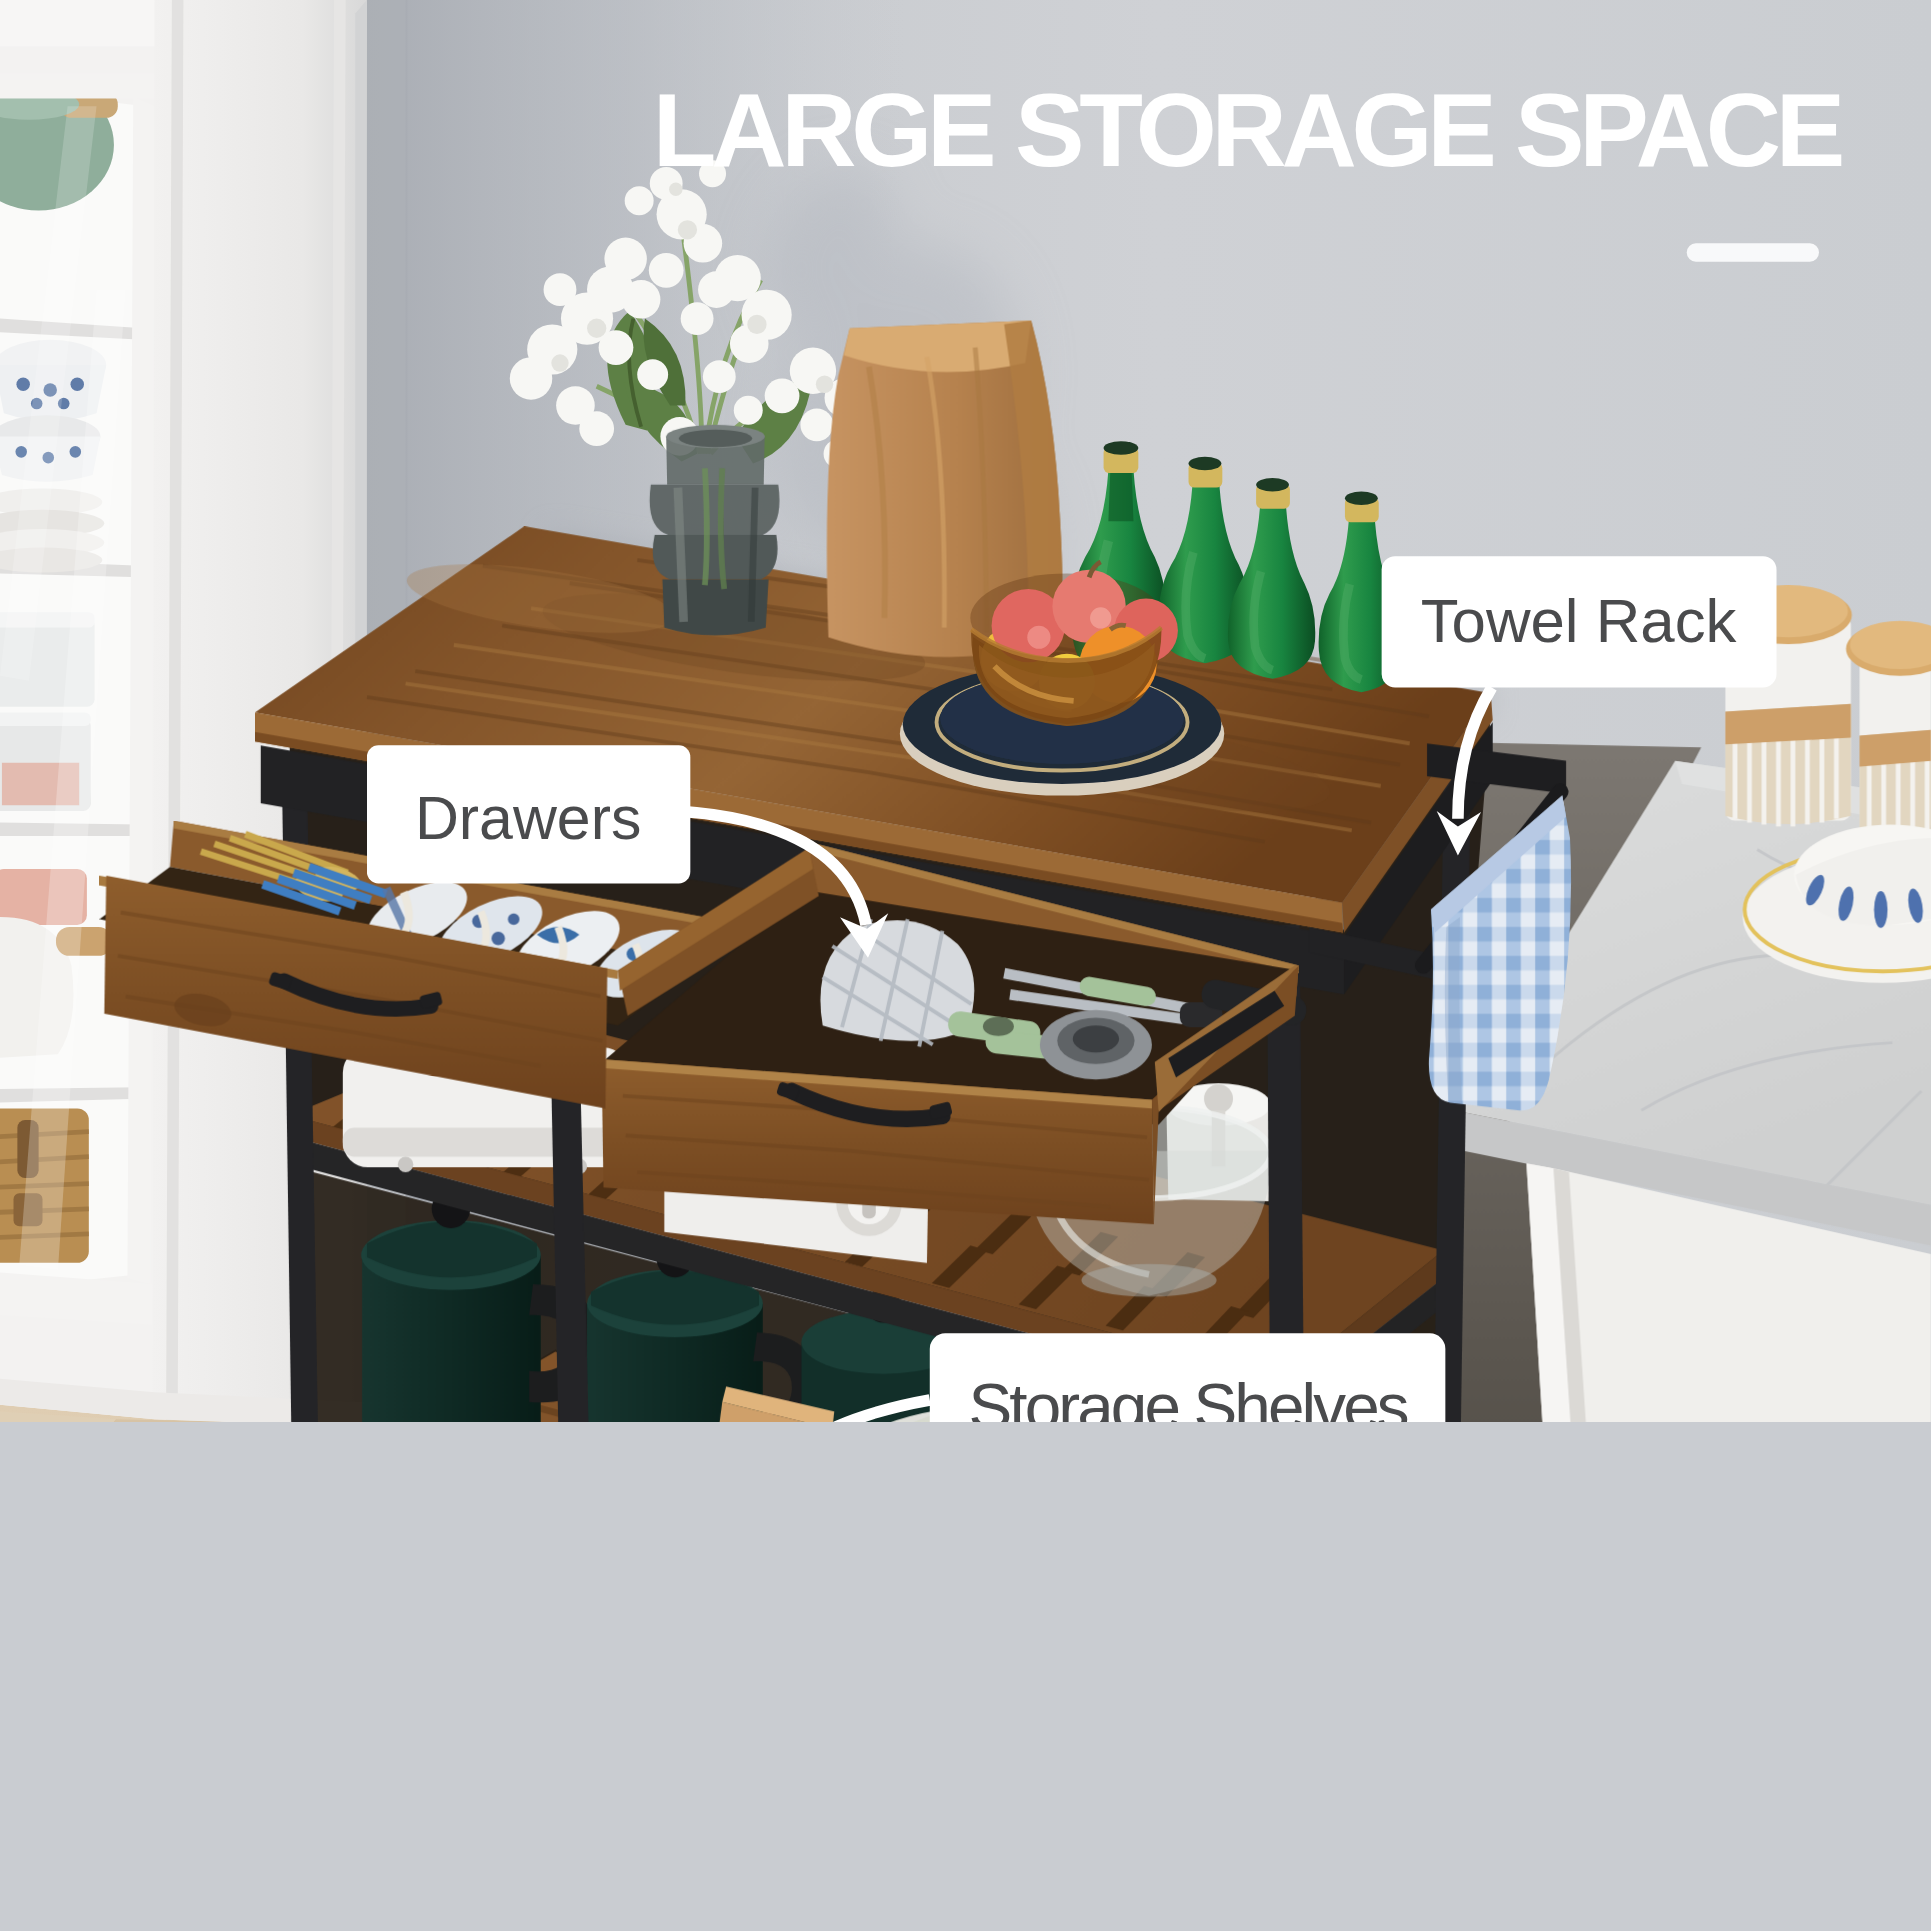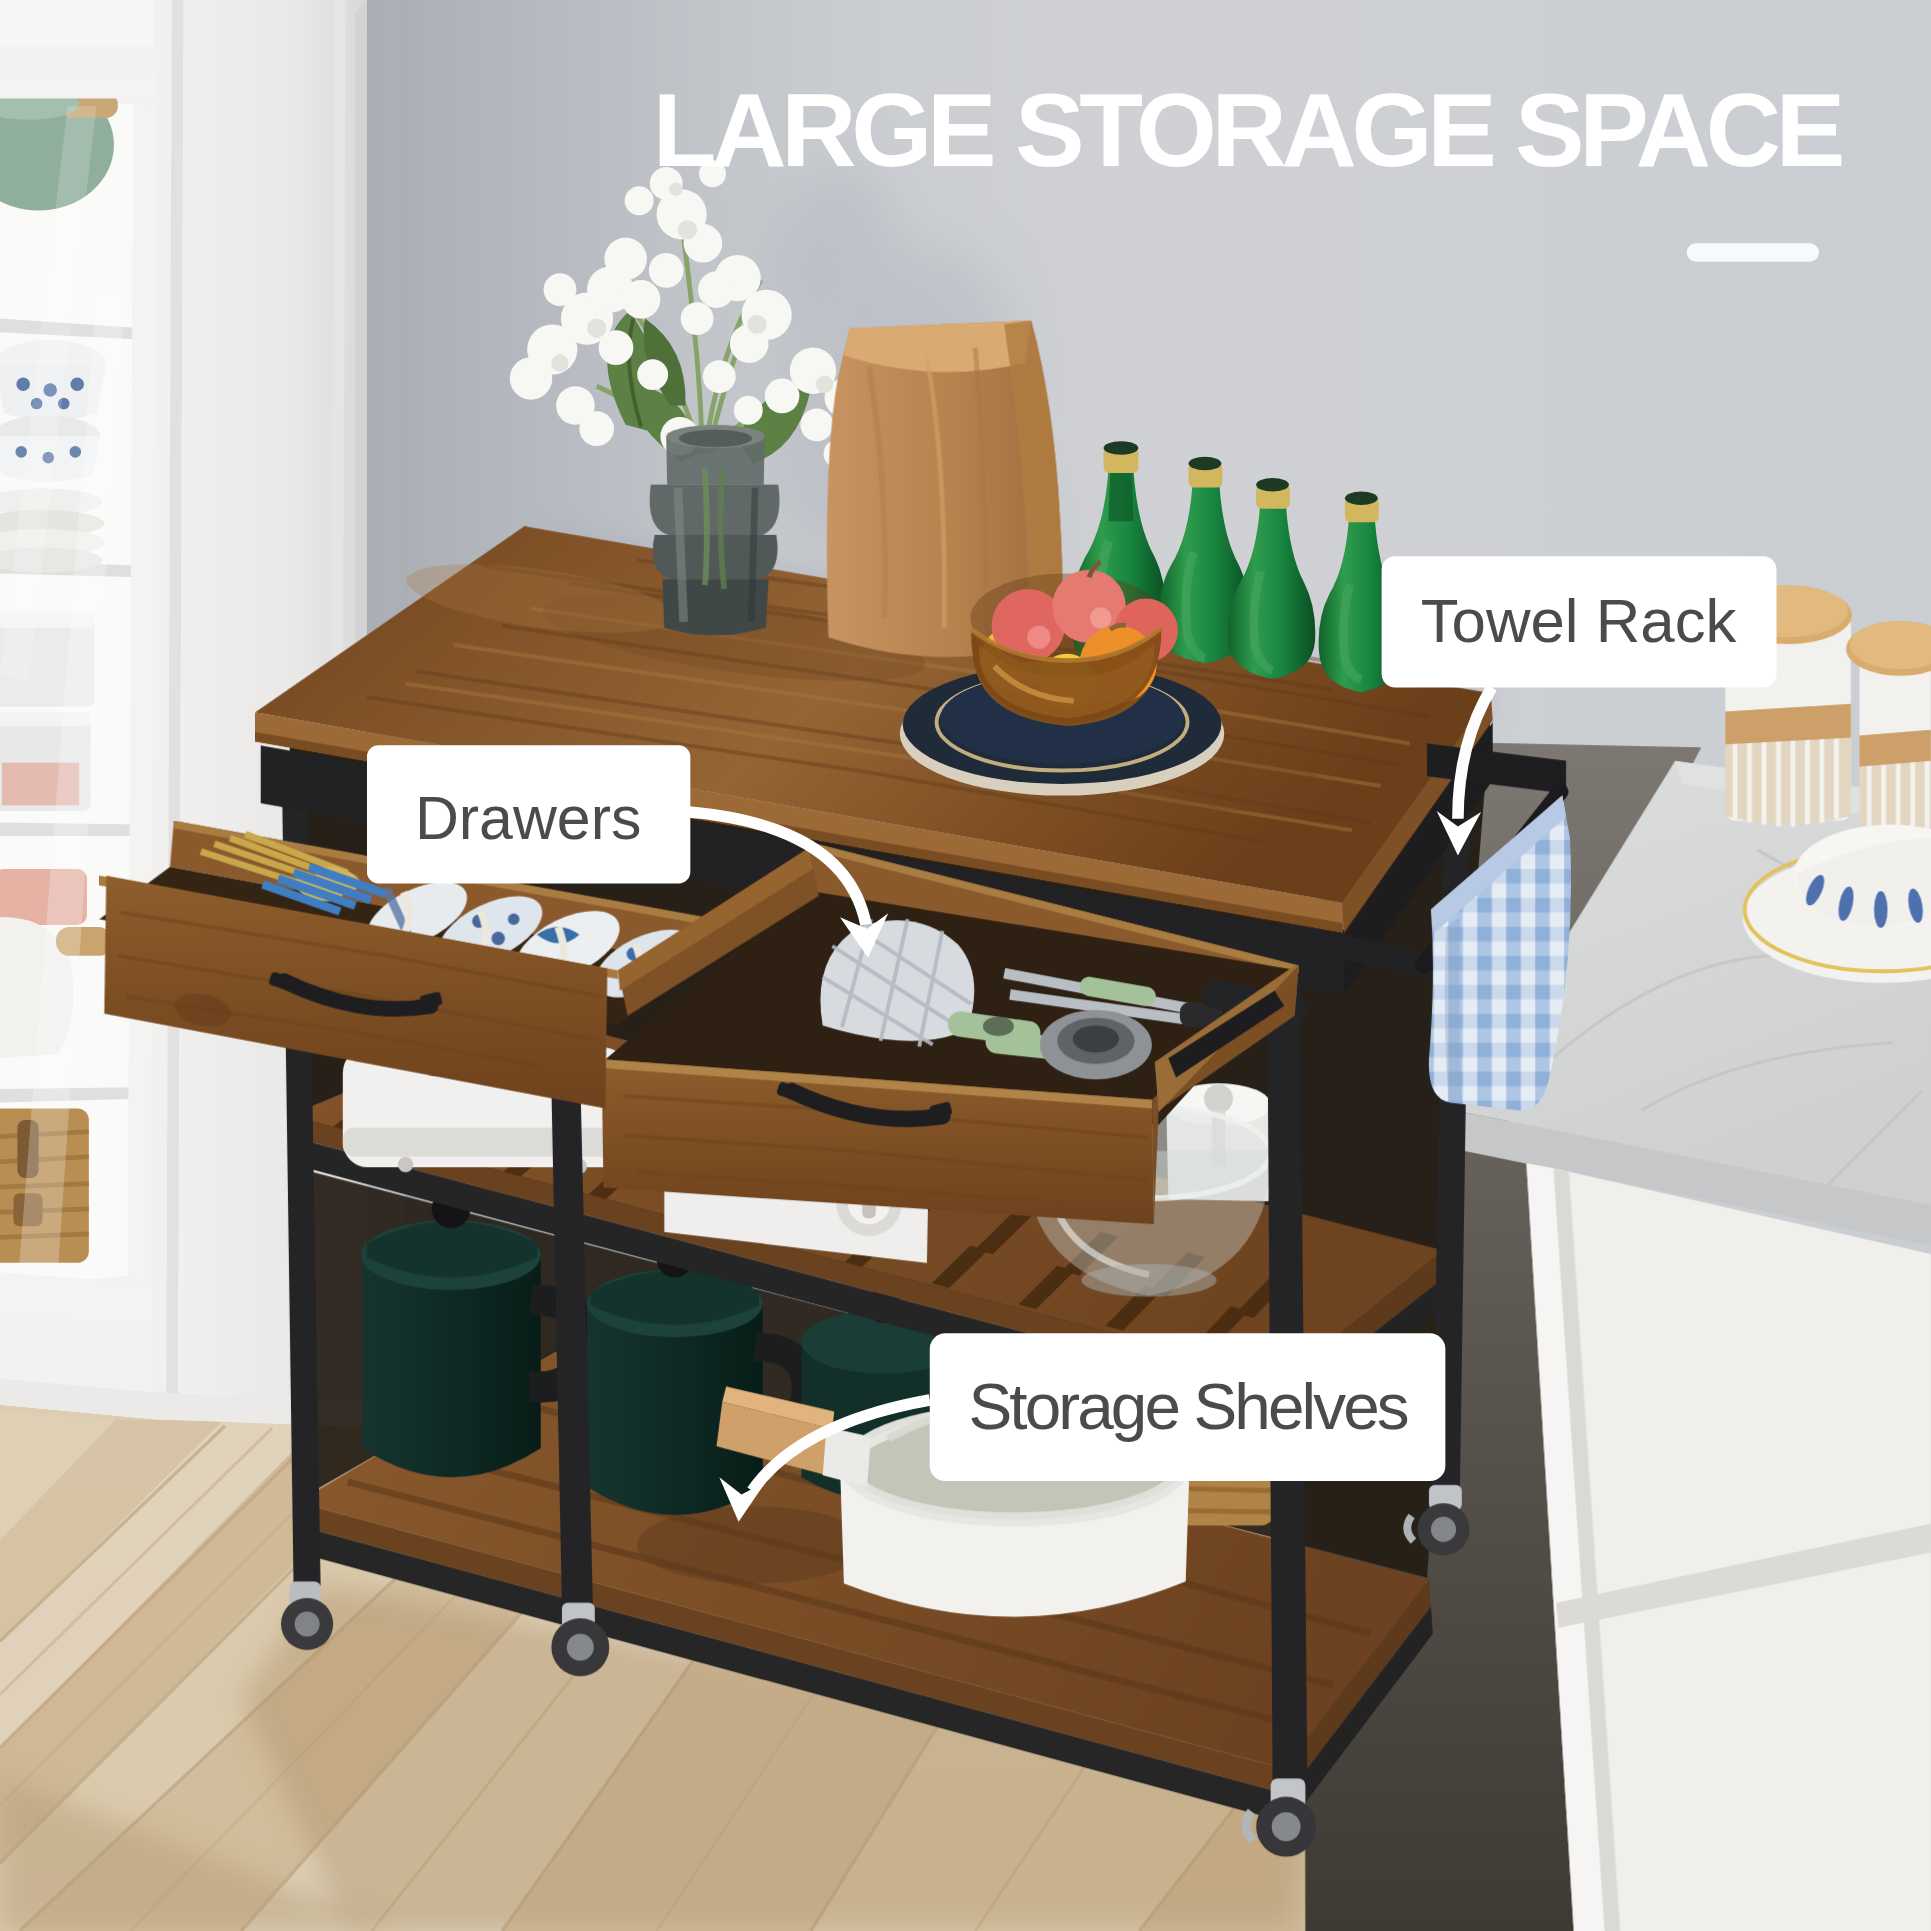--- a/index.html
+++ b/index.html
@@ -1,16 +1,16 @@
 <!DOCTYPE html>
 <html><head>
 <meta charset="utf-8">
 <style>
   html,body{margin:0;padding:0;background:#c9ccd1;}
-  .page{position:relative;width:1931px;height:1931px;overflow:hidden;font-family:"Liberation Sans", sans-serif;}
+  .page{position:relative;width:1931px;height:1422px;overflow:hidden;font-family:"Liberation Sans", sans-serif;}
   svg{position:absolute;top:0;left:0;}
 </style>
 </head>
 <body>
 <div class="page">
 <svg width="1931" height="1931" viewBox="0 0 2000 2000">
 <defs>
   <linearGradient id="wallg" x1="0" y1="0" x2="1" y2="0">
     <stop offset="0" stop-color="#b3b6bc"></stop>
     <stop offset="0.25" stop-color="#c6c9cd"></stop>

